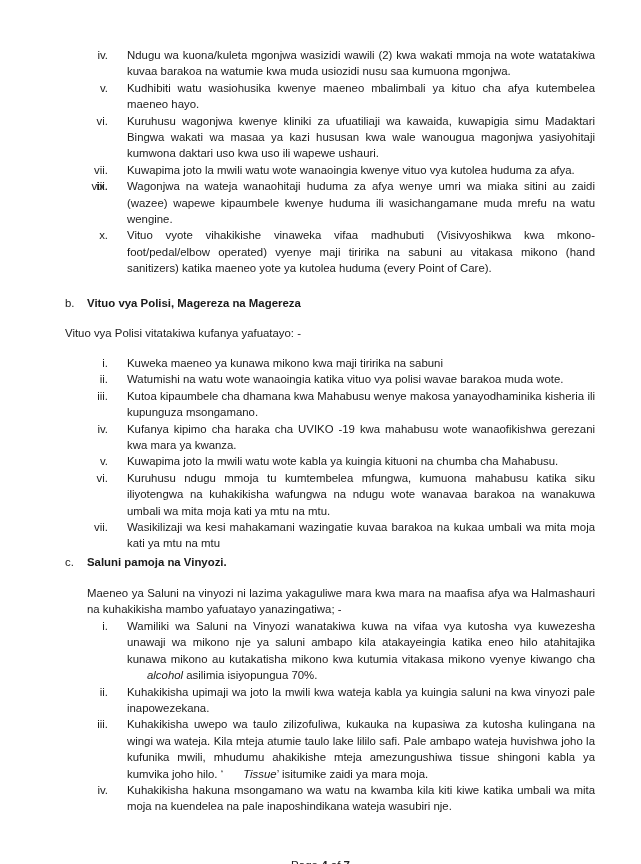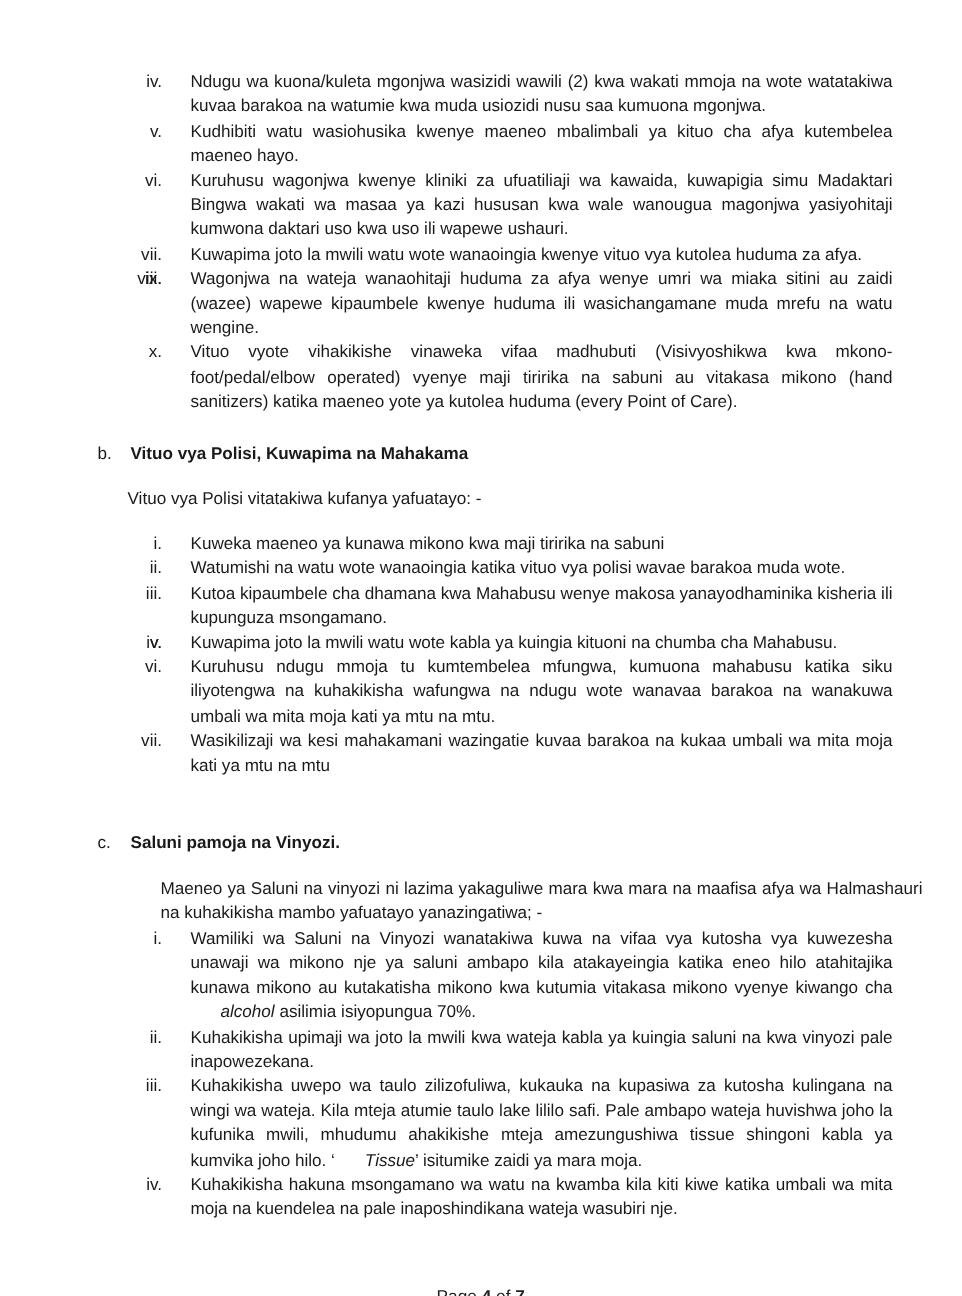--- a/index.html
+++ b/index.html
@@ -5,21 +5,21 @@
   html, body { margin: 0; padding: 0; background: #ffffff; }
   body { width: 641px; height: 864px; position: relative; overflow: hidden;
          font-family: "Liberation Sans", sans-serif; color: #1a1a1a; }
   .page { position: absolute; left: 0; top: 0; width: 641px; height: 864px; }
   .txt { font-size: 11.4px; line-height: 16.4px; }
   .ol { position: absolute; }
   .li { position: relative; padding-left: 62px; text-align: justify; }
   .li .num { position: absolute; left: 0; width: 43px; text-align: right; }
   .head { position: absolute; left: 65px; font-weight: bold; font-size: 11.4px; }
   .head .letter { font-weight: normal; display: inline-block; width: 22px; }
-  .para { position: absolute; text-align: justify; margin-left: 20px; }
+  .para { position: absolute; text-align: justify; }
   .footer { position: absolute; left: 0; width: 641px; top: 823px; text-align: center;
             font-family: "Liberation Sans", sans-serif; font-size: 11.5px; color: #222; margin-top: 36px; }
   .footer b { font-weight: bold; }
   em { font-style: italic; margin-left: 20px; }
 </style>
 </head>
 <body>
 
 <div class="page">
 
@@ -27,29 +27,29 @@
     <div class="li"><span class="num">iv.</span><span>Ndugu wa kuona/kuleta mgonjwa wasizidi wawili (2) kwa wakati mmoja na wote watatakiwa kuvaa barakoa na watumie kwa muda usiozidi nusu saa kumuona mgonjwa.</span></div>
     <div class="li"><span class="num">v.</span><span>Kudhibiti watu wasiohusika kwenye maeneo mbalimbali ya kituo cha afya kutembelea maeneo hayo.</span></div>
     <div class="li"><span class="num">vi.</span><span>Kuruhusu wagonjwa kwenye kliniki za ufuatiliaji wa kawaida, kuwapigia simu Madaktari Bingwa wakati wa masaa ya kazi hususan kwa wale wanougua magonjwa yasiyohitaji kumwona daktari uso kwa uso ili wapewe ushauri.</span></div>
     <div class="li"><span class="num">vii.</span><span>Kuwapima joto la mwili watu wote wanaoingia kwenye vituo vya kutolea huduma za afya.</span></div>
     <div class="li"><span class="num">viii.</span></div>
     <div class="li"><span class="num">ix.</span><span>Wagonjwa na wateja wanaohitaji huduma za afya wenye umri wa miaka sitini au zaidi (wazee) wapewe kipaumbele kwenye huduma ili wasichangamane muda mrefu na watu wengine.</span></div>
     <div class="li"><span class="num">x.</span><span>Vituo vyote vihakikishe vinaweka vifaa madhubuti (Visivyoshikwa kwa mkono-foot/pedal/elbow operated) vyenye maji tiririka na sabuni au vitakasa mikono (hand sanitizers) katika maeneo yote ya kutolea huduma (every Point of Care).</span></div>
   </div>
 
   <div class="head" style="top:297px;">
-    <span class="letter">b.</span><span>Vituo vya Polisi, Kuwapima na Mahakama</span>
+    <span class="letter">b.</span><span>Vituo vya Polisi, Magereza na Magereza</span>
   </div>
   <div class="para txt" style="left:65px; top:325px; width:530px;">Vituo vya Polisi vitatakiwa kufanya yafuatayo: -</div>
 
   <div class="ol txt" style="left:65px; top:355px; width:530px;">
     <div class="li"><span class="num">i.</span><span>Kuweka maeneo ya kunawa mikono kwa maji tiririka na sabuni</span></div>
     <div class="li"><span class="num">ii.</span><span>Watumishi na watu wote wanaoingia katika vituo vya polisi wavae barakoa muda wote.</span></div>
     <div class="li"><span class="num">iii.</span><span>Kutoa kipaumbele cha dhamana kwa Mahabusu wenye makosa yanayodhaminika kisheria ili kupunguza msongamano.</span></div>
-    <div class="li"><span class="num">iv.</span></div>
+    <div class="li"><span class="num">iv.</span><span>Kufanya kipimo cha haraka cha UVIKO -19 kwa mahabusu wote wanaofikishwa gerezani kwa mara ya kwanza.</span></div>
     <div class="li"><span class="num">v.</span><span>Kuwapima joto la mwili watu wote kabla ya kuingia kituoni na chumba cha Mahabusu.</span></div>
     <div class="li"><span class="num">vi.</span><span>Kuruhusu ndugu mmoja tu kumtembelea mfungwa, kumuona mahabusu katika siku iliyotengwa na kuhakikisha wafungwa na ndugu wote wanavaa barakoa na wanakuwa umbali wa mita moja kati ya mtu na mtu.</span></div>
     <div class="li"><span class="num">vii.</span><span>Wasikilizaji wa kesi mahakamani wazingatie kuvaa barakoa na kukaa umbali wa mita moja kati ya mtu na mtu</span></div>
   </div>
 
   <div class="head" style="top:556px;">
     <span class="letter">c.</span><span>Saluni pamoja na Vinyozi.</span>
   </div>
   <div class="para txt" style="left:87px; top:585px; width:508px;">Maeneo ya Saluni na vinyozi ni lazima yakaguliwe mara kwa mara na maafisa afya wa Halmashauri na kuhakikisha mambo yafuatayo yanazingatiwa; -</div>
 

